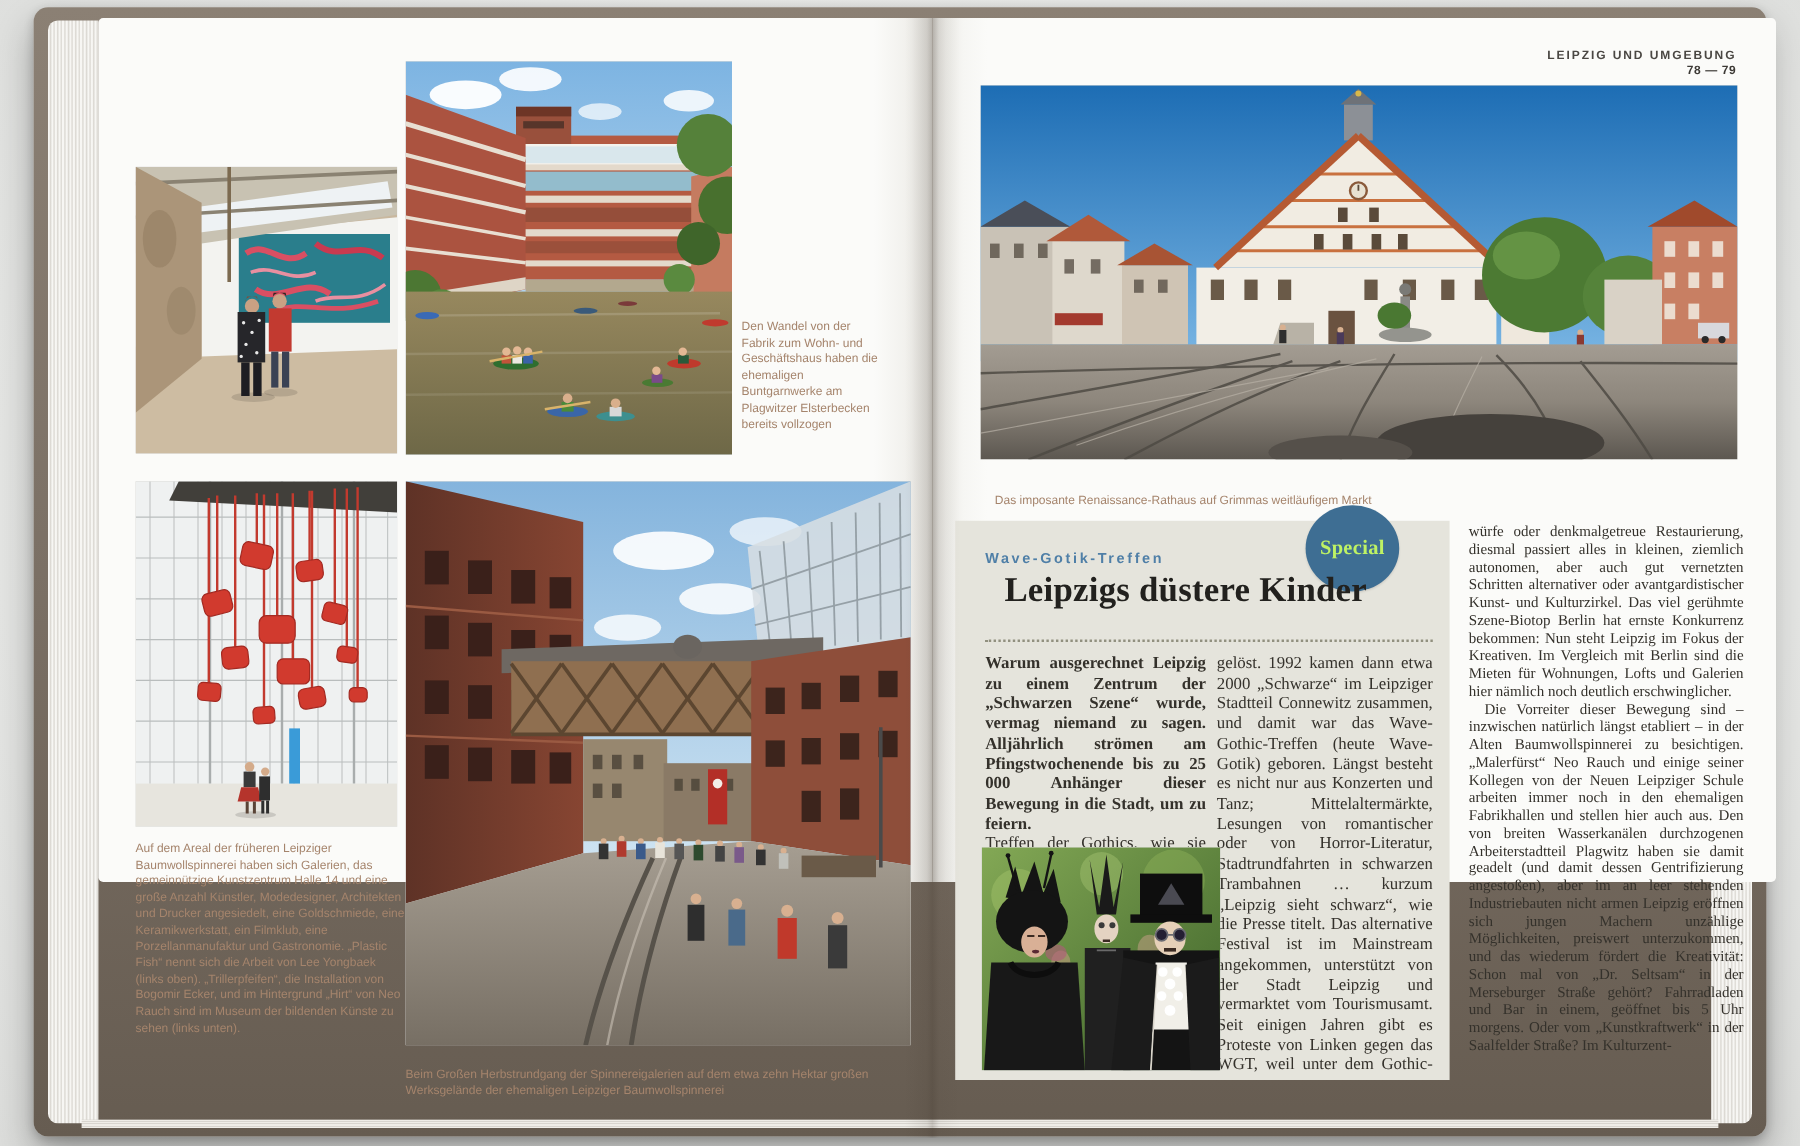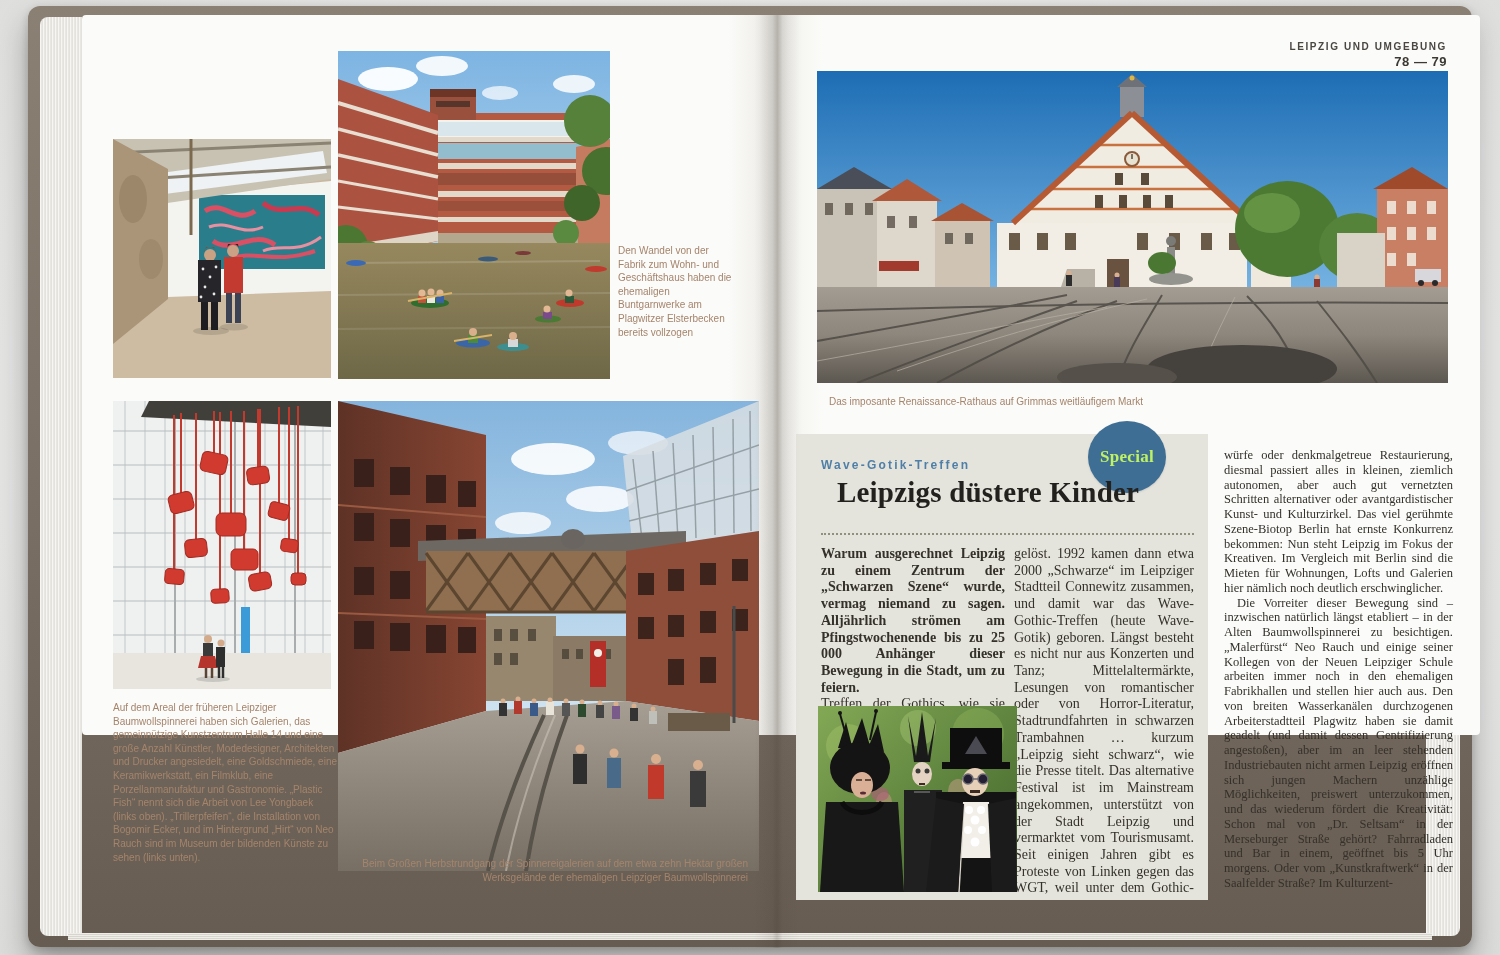--- a/index.html
+++ b/index.html
@@ -36,21 +36,21 @@
     background:linear-gradient(90deg,rgba(0,0,0,0) 0%,rgba(60,50,40,0.10) 40%,rgba(60,50,40,0.22) 50%,rgba(60,50,40,0.05) 62%,rgba(0,0,0,0) 100%);
   }
   .photo{position:absolute;overflow:hidden;background:#d8d8d4;}
   .photo svg{display:block;width:100%;height:100%;}
   .caption{
     position:absolute;font-size:10px;line-height:1.36;color:#a5846c;
     font-family:"Liberation Sans",sans-serif;
   }
   .page-header{position:absolute;right:33px;top:26px;text-align:right;color:#3c3935;}
   .page-header .section{font-size:10px;letter-spacing:1.6px;font-weight:bold;color:#4a4743;}
-  .page-header .pagenums{font-size:13px;font-weight:bold;margin-top:2px;letter-spacing:0.5px;}
+  .page-header .pagenums{font-size:10px;font-weight:bold;margin-top:2px;letter-spacing:0.5px;}
   .special-box{
     position:absolute;left:19px;top:419px;width:412px;height:466px;
     background:#e5e4dc;
   }
   .badge{
     position:absolute;left:292px;top:-13px;width:78px;height:72px;border-radius:50%;
     background:#3e6e93;color:#bef264;display:flex;align-items:center;justify-content:center;
     font-family:"Liberation Serif",serif;font-size:17px;font-weight:bold;letter-spacing:0.3px;
     box-shadow:0 1px 2px rgba(0,0,0,0.12);
   }
@@ -62,21 +62,21 @@
     position:absolute;left:25px;top:42px;font-family:"Liberation Serif",serif;
     font-size:29px;font-weight:bold;color:#22211e;letter-spacing:0.2px;margin-left:16px;
   }
   .dotted-rule{position:absolute;left:25px;right:14px;top:99px;border-top:2px dotted #91907f;}
   .article{font-family:"Liberation Serif",serif;color:#34312b;text-align:justify;}
   .boxcol{position:absolute;top:112px;font-size:14px;line-height:1.195;}
   .boxcol .lead{margin:0 0 0 0;font-weight:bold;}
   .boxcol p{margin:0;}
   .col1{left:25px;width:184px;height:160px;overflow:hidden;}
   .col2{left:218px;width:180px;height:348px;overflow:hidden;}
-  .col3{position:absolute;left:447px;top:433px;width:229px;font-size:12.5px;line-height:1.18;}
+  .col3{position:absolute;left:447px;top:421px;width:229px;font-size:12.5px;line-height:1.18;}
   .col3 p{margin:0;}
   .col3 p.indent{text-indent:13px;}
 </style>
 </head>
 <body>
 
 <div class="book">
   <div class="page-stack left"></div>
   <div class="page-stack right"></div>
   <div class="page-stack bottom"></div>
@@ -193,21 +193,21 @@
         <rect x="88" y="163" width="7" height="28" fill="#1d1d22"></rect>
         <rect x="98" y="163" width="7" height="28" fill="#1d1d22"></rect>
         <circle cx="120" cy="112" r="6" fill="#caa184"></circle>
         <path d="M114,110 a6,5 0 0 1 12,0 l-1,-5 -10,0 z" fill="#2e2620"></path>
         <rect x="111" y="118" width="19" height="36" fill="#c23a30"></rect>
         <rect x="113" y="154" width="6" height="30" fill="#3a4254"></rect>
         <rect x="122" y="154" width="6" height="30" fill="#3a4254"></rect>
       </svg>
     </div>
 
-    <div class="caption" style="left:536px;top:229px;width:118px;">Den Wandel von der Fabrik zum Wohn- und Geschäftshaus haben die ehemaligen Buntgarnwerke am Plagwitzer Elsterbecken bereits vollzogen</div>
+    <div class="caption" style="left:536px;top:251px;width:118px;">Den Wandel von der Fabrik zum Wohn- und Geschäftshaus haben die ehemaligen Buntgarnwerke am Plagwitzer Elsterbecken bereits vollzogen</div>
 
     <div class="photo" style="left:31px;top:386px;width:218px;height:288px;">
       <svg viewBox="0 0 218 288" preserveAspectRatio="none">
         <rect width="218" height="288" fill="#eff1f1"></rect>
         <rect x="0" y="252" width="218" height="36" fill="#e7e5de"></rect>
         <g stroke="#c3c7c7" stroke-width="1">
           <line x1="12" y1="0" x2="12" y2="252"></line>
             <line x1="32" y1="0" x2="32" y2="252"></line>
           <line x1="52" y1="0" x2="52" y2="252"></line>
             <line x1="72" y1="0" x2="72" y2="252"></line>
@@ -410,21 +410,21 @@
           <circle cx="318" cy="358" r="5" fill="#d8b090"></circle>
             <rect x="310" y="364" width="16" height="34" fill="#c0392b"></rect>
           <circle cx="360" cy="364" r="5" fill="#d8b090"></circle>
             <rect x="352" y="370" width="16" height="36" fill="#3a3a3a"></rect>
         </g>
       </svg>
     </div>
 
     <div class="caption" style="left:31px;top:686px;width:225px;">Auf dem Areal der früheren Leipziger Baumwollspinnerei haben sich Galerien, das gemeinnützige Kunstzentrum Halle 14 und eine große Anzahl Künstler, Modedesigner, Architekten und Drucker angesiedelt, eine Goldschmiede, eine Keramikwerkstatt, ein Filmklub, eine Porzellanmanufaktur und Gastronomie. „Plastic Fish“ nennt sich die Arbeit von Lee Yongbaek (links oben). „Trillerpfeifen“, die Installation von Bogomir Ecker, und im Hintergrund „Hirt“ von Neo Rauch sind im Museum der bildenden Künste zu sehen (links unten).</div>
 
-    <div class="caption" style="left:256px;top:842px;width:410px;text-align:right;">Beim Großen Herbstrundgang der Spinnereigalerien auf dem etwa zehn Hektar großen Werksgelände der ehemaligen Leipziger Baumwollspinnerei</div>
+    <div class="caption" style="left:256px;top:874px;width:410px;">Beim Großen Herbstrundgang der Spinnereigalerien auf dem etwa zehn Hektar großen Werksgelände der ehemaligen Leipziger Baumwollspinnerei</div>
   </div>
 
   <div class="page right">
 
     <div class="page-header">
       <div class="section">LEIPZIG UND UMGEBUNG</div>
       <div class="pagenums">78 — 79</div>
     </div>
 
     <div class="photo" style="left:40px;top:56px;width:631px;height:312px;">
@@ -540,21 +540,21 @@
         <g stroke="#b8b1a6" stroke-width="1" fill="none" opacity="0.7">
           <path d="M80,300 C160,272 240,248 330,228"></path>
           <path d="M380,312 C390,282 405,252 418,226"></path>
           <path d="M0,290 C100,272 200,252 290,236"></path>
         </g>
         <ellipse cx="425" cy="298" rx="95" ry="24" fill="#45413c"></ellipse>
         <ellipse cx="300" cy="306" rx="60" ry="14" fill="#55504a"></ellipse>
       </svg>
     </div>
 
-    <div class="caption" style="left:40px;top:380px;width:631px;padding-left:12px;">Das imposante Renaissance-Rathaus auf Grimmas weitläufigem Markt</div>
+    <div class="caption" style="left:40px;top:396px;width:631px;padding-left:12px;">Das imposante Renaissance-Rathaus auf Grimmas weitläufigem Markt</div>
 
     <div class="special-box">
       <div class="badge">
         <span>Special</span>
       </div>
       <div class="kicker">Wave-Gotik-Treffen</div>
       <div class="special-title">Leipzigs düstere Kinder</div>
       <div class="dotted-rule"></div>
 
       <div class="boxcol col1 article">

